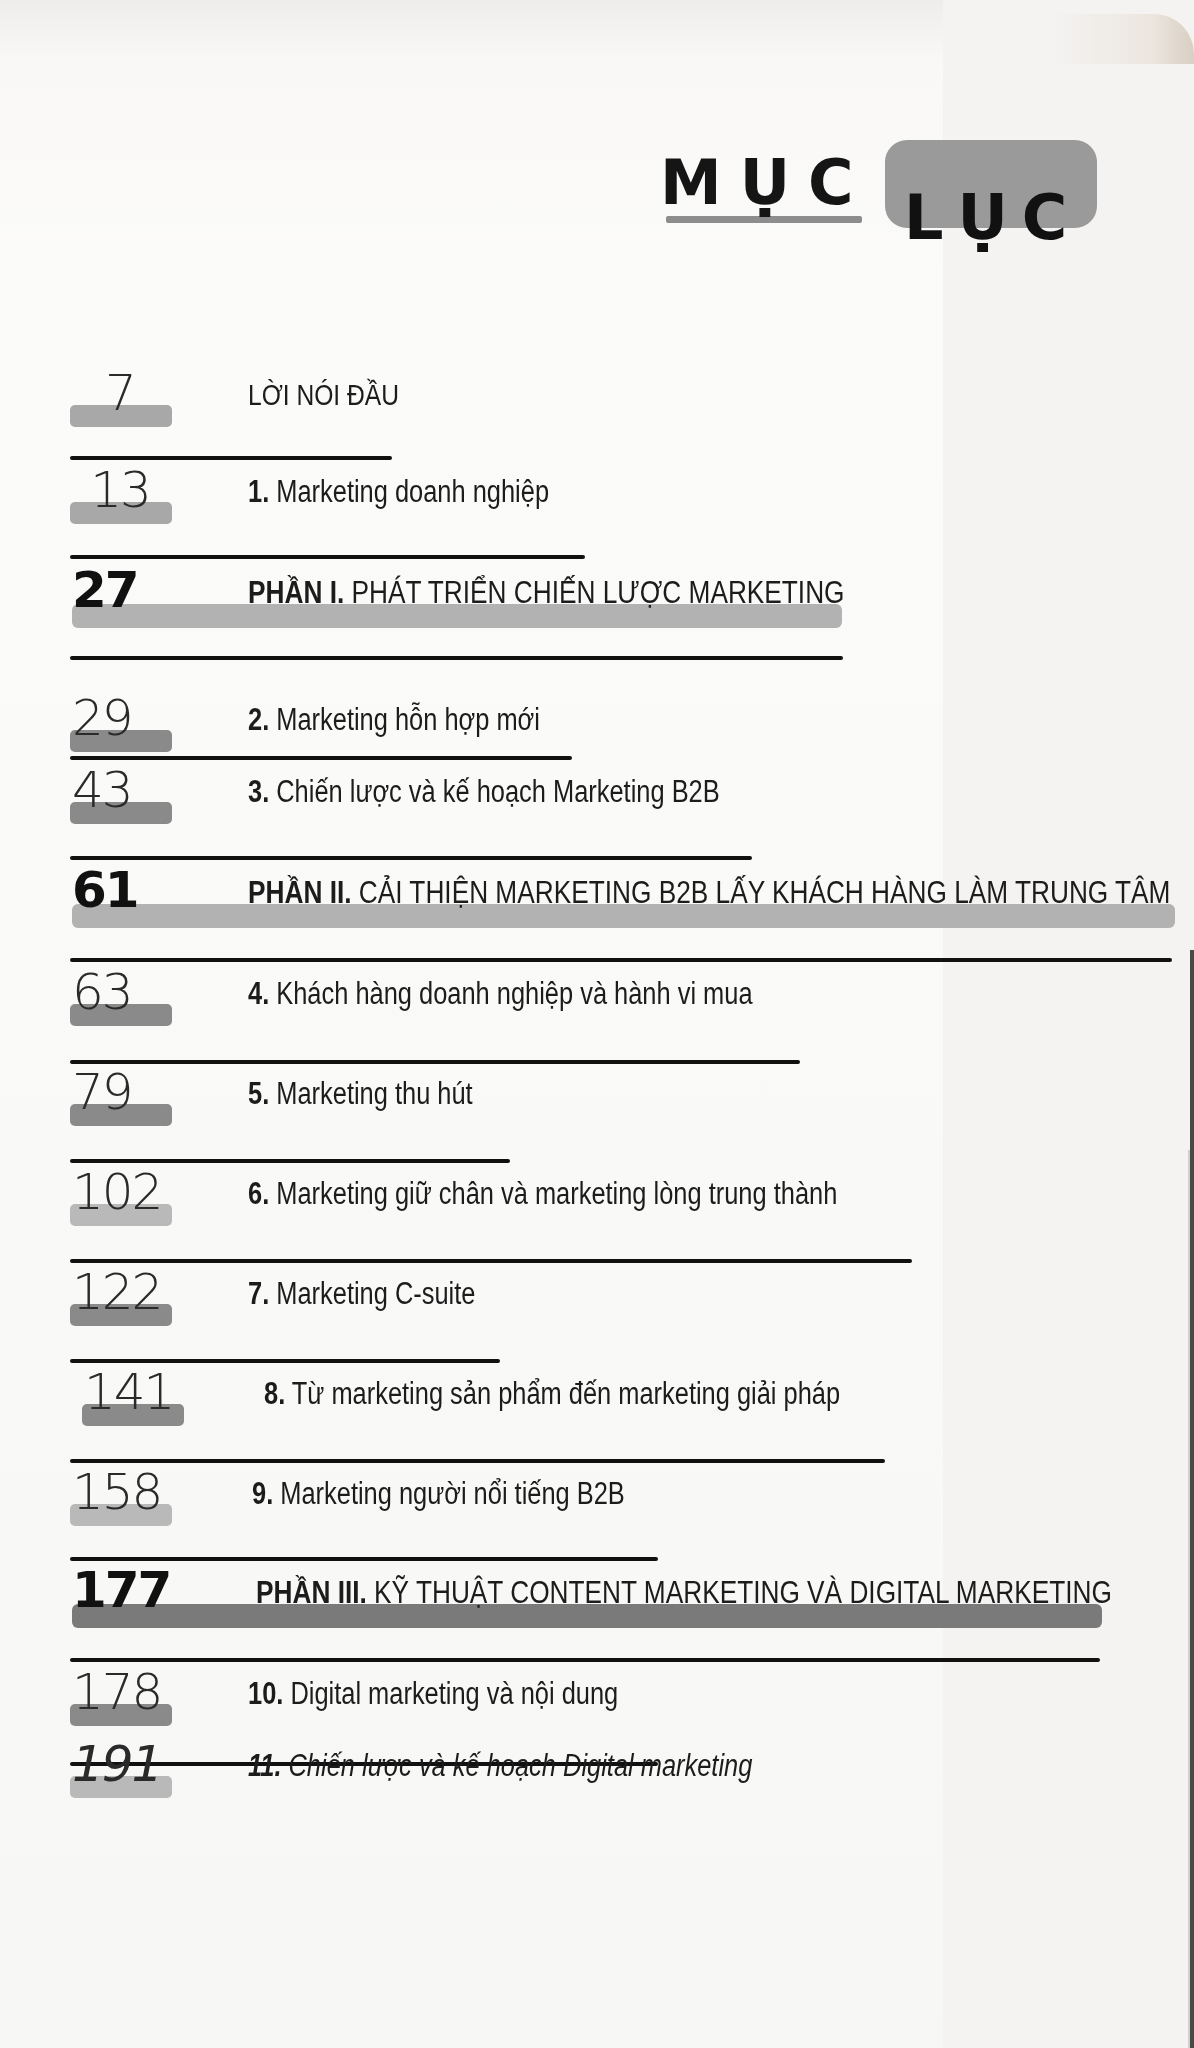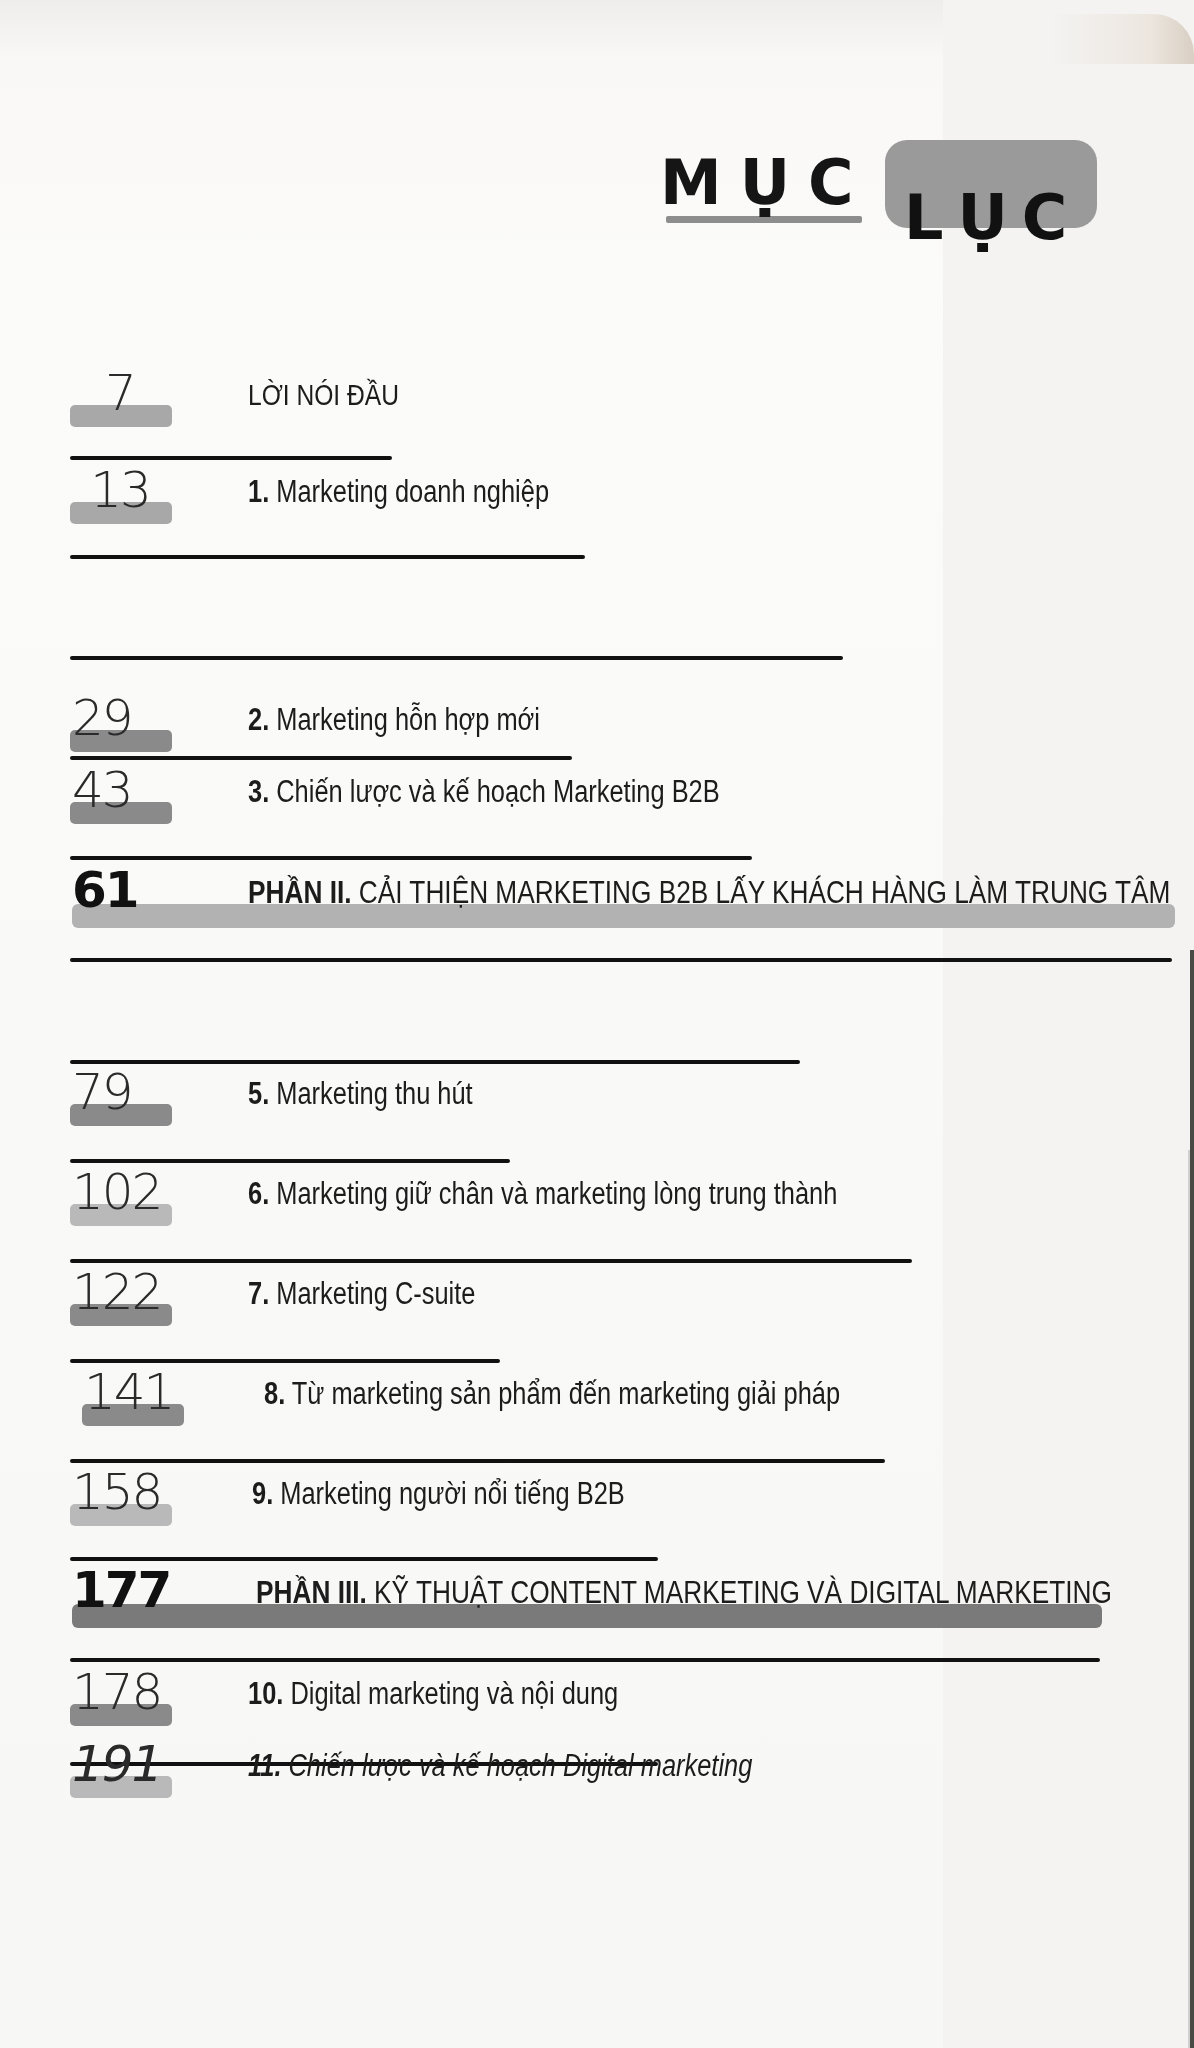--- a/index.html
+++ b/index.html
@@ -109,20 +109,25 @@
   </div>
   <div class="rule" style="top:456px; width:322px;"></div>
 
   <div class="row" style="top:462px;">
     <div class="num-bar"></div>
     <div class="num center">13</div>
     <div class="label"><span class="pre">1.</span><span> Marketing doanh nghiệp</span></div>
   </div>
   <div class="rule" style="top:555px; width:515px;"></div>
 
+  <div class="row" style="top:562px;">
+    <div class="wide-bar" style="width:770px;"></div>
+    <div class="num bold">27</div>
+    <div class="label part"><span class="pre">PHẦN I.</span><span class="rest"> PHÁT TRIỂN CHIẾN LƯỢC MARKETING</span></div>
+  </div>
   <div class="rule" style="top:656px; width:773px;"></div>
 
   <div class="row" style="top:662px;margin-top:28px;">
     <div class="num-bar dark"></div>
     <div class="num">29</div>
     <div class="label"><span class="pre">2.</span><span> Marketing hỗn hợp mới</span></div>
   </div>
   <div class="rule" style="top:756px; width:502px;"></div>
 
   <div class="row" style="top:762px;">
@@ -132,20 +137,25 @@
   </div>
   <div class="rule" style="top:856px; width:682px;"></div>
 
   <div class="row" style="top:862px;">
     <div class="wide-bar" style="width:1103px;"></div>
     <div class="num bold">61</div>
     <div class="label part"><span class="pre">PHẦN II.</span><span class="rest"> CẢI THIỆN MARKETING B2B LẤY KHÁCH HÀNG LÀM TRUNG TÂM</span></div>
   </div>
   <div class="rule" style="top:958px; width:1102px;"></div>
 
+  <div class="row" style="top:964px;">
+    <div class="num-bar dark"></div>
+    <div class="num">63</div>
+    <div class="label"><span class="pre">4.</span><span> Khách hàng doanh nghiệp và hành vi mua</span></div>
+  </div>
   <div class="rule" style="top:1060px; width:730px;"></div>
 
   <div class="row" style="top:1064px;">
     <div class="num-bar dark"></div>
     <div class="num">79</div>
     <div class="label"><span class="pre">5.</span><span> Marketing thu hút</span></div>
   </div>
   <div class="rule" style="top:1159px; width:440px;"></div>
 
   <div class="row" style="top:1164px;">

